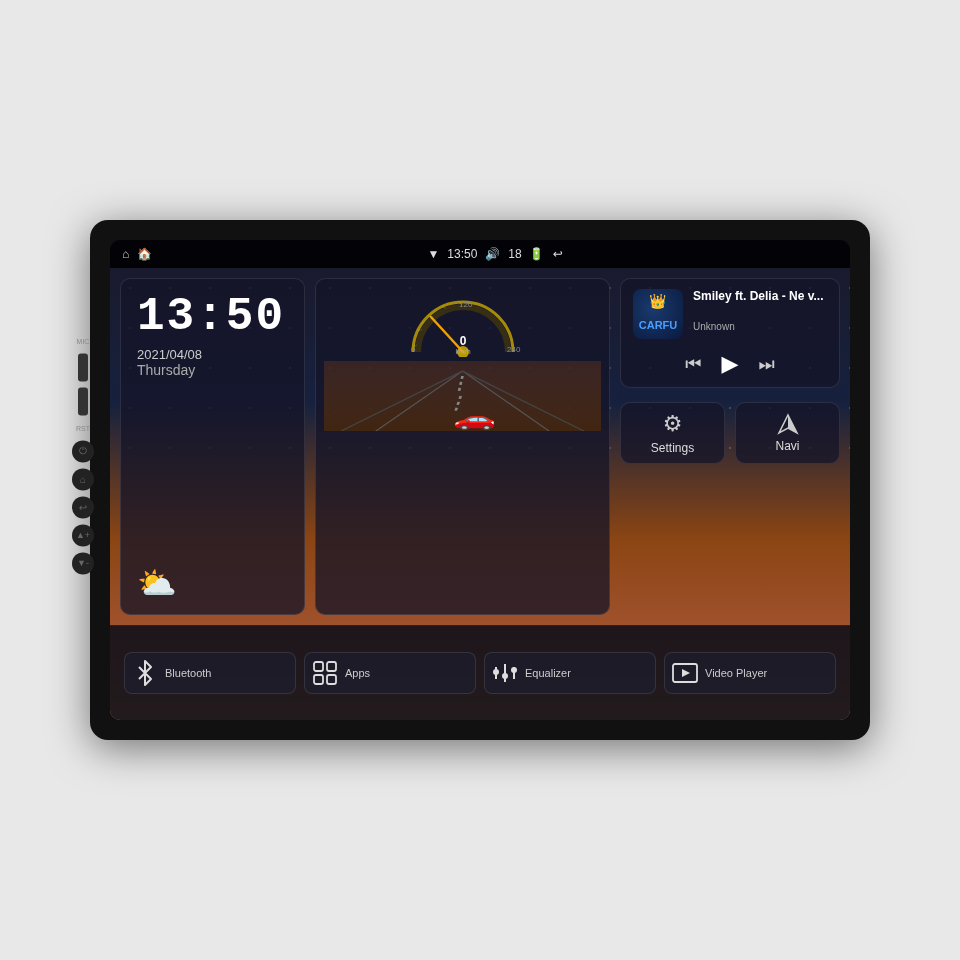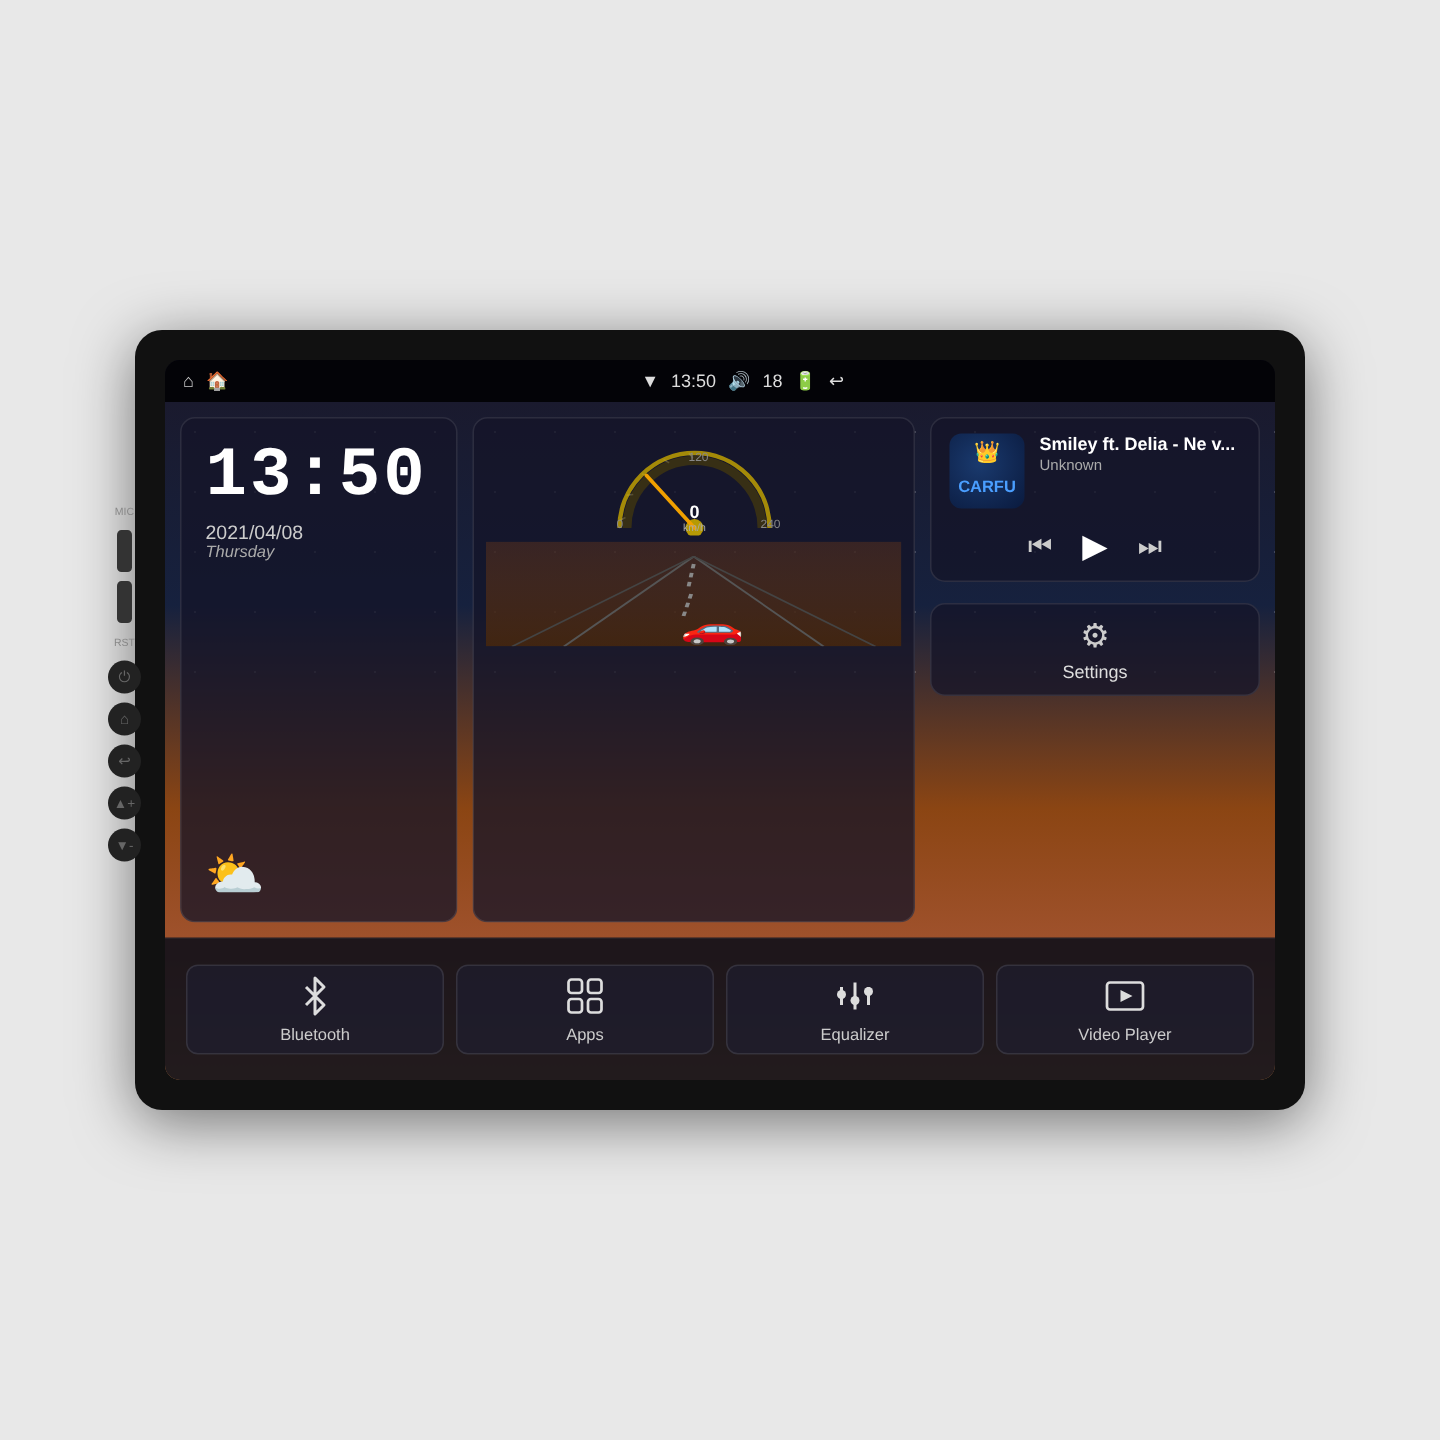--- a/index.html
+++ b/index.html
@@ -166,22 +166,21 @@
     }
 
     .clock-date {
       color: #ccc;
       font-size: 13px;
       margin-top: 4px;
     }
 
     .clock-day {
       color: #aaa;
-      font-size: 11px;
-      font-style: italic;
+      font-size: 14px;
     }
 
     .weather-icon {
       font-size: 32px;
       margin-top: 8px;
     }
 
     
     .speed-widget {
       background: rgba(20,20,40,0.75);
@@ -263,21 +262,21 @@
 
     .music-title {
       color: #fff;
       font-size: 12px;
       font-weight: bold;
     }
 
     .music-artist {
       color: #aaa;
       font-size: 10px;
-      margin-top: 2px;
+      margin-top: 18px;
     }
 
     .music-controls {
       display: flex;
       align-items: center;
       justify-content: center;
       gap: 20px;
       margin-top: 6px;
     }
 
@@ -334,21 +333,21 @@
       justify-content: space-around;
       padding: 0 10px;
       flex-shrink: 0;
       position: relative;
       z-index: 2;
       border-top: 1px solid rgba(255,255,255,0.05);
     }
 
     .nav-item {
       display: flex;
-      flex-direction: column;
+      flex-direction: row;
       align-items: center;
       gap: 6px;
       cursor: pointer;
       flex: 1;
       padding: 6px;
       border-radius: 8px;
       border: 1px solid rgba(255,255,255,0.1);
       margin: 0 4px;
       background: rgba(30,30,50,0.6);
     }
@@ -483,20 +482,27 @@
               <button class="ctrl-btn ctrl-play">▶</button>
               <button class="ctrl-btn">⏭</button>
             </div>
           </div>
 
           <div class="settings-navi-row">
             <div class="settings-btn">
               <span class="widget-icon">⚙</span>
               <span class="widget-label">Settings</span>
             </div>
+            <div class="navi-btn">
+              <svg width="22" height="22" viewBox="0 0 22 22">
+                <polygon points="11,2 20,20 11,15 2,20" fill="none" stroke="#ccc" stroke-width="1.5"></polygon>
+                <polygon points="11,2 20,20 11,15" fill="#ccc"></polygon>
+              </svg>
+              <span class="widget-label">Navi</span>
+            </div>
           </div>
         </div>
 
       </div>
 
       <div class="bottom-nav">
 
         <div class="nav-item">
           <svg width="28" height="28" viewBox="0 0 28 28">
             <polyline points="8,8 20,20 14,26 14,2 20,8 8,20" fill="none" stroke="#ddd" stroke-width="2" stroke-linejoin="round"></polyline>

